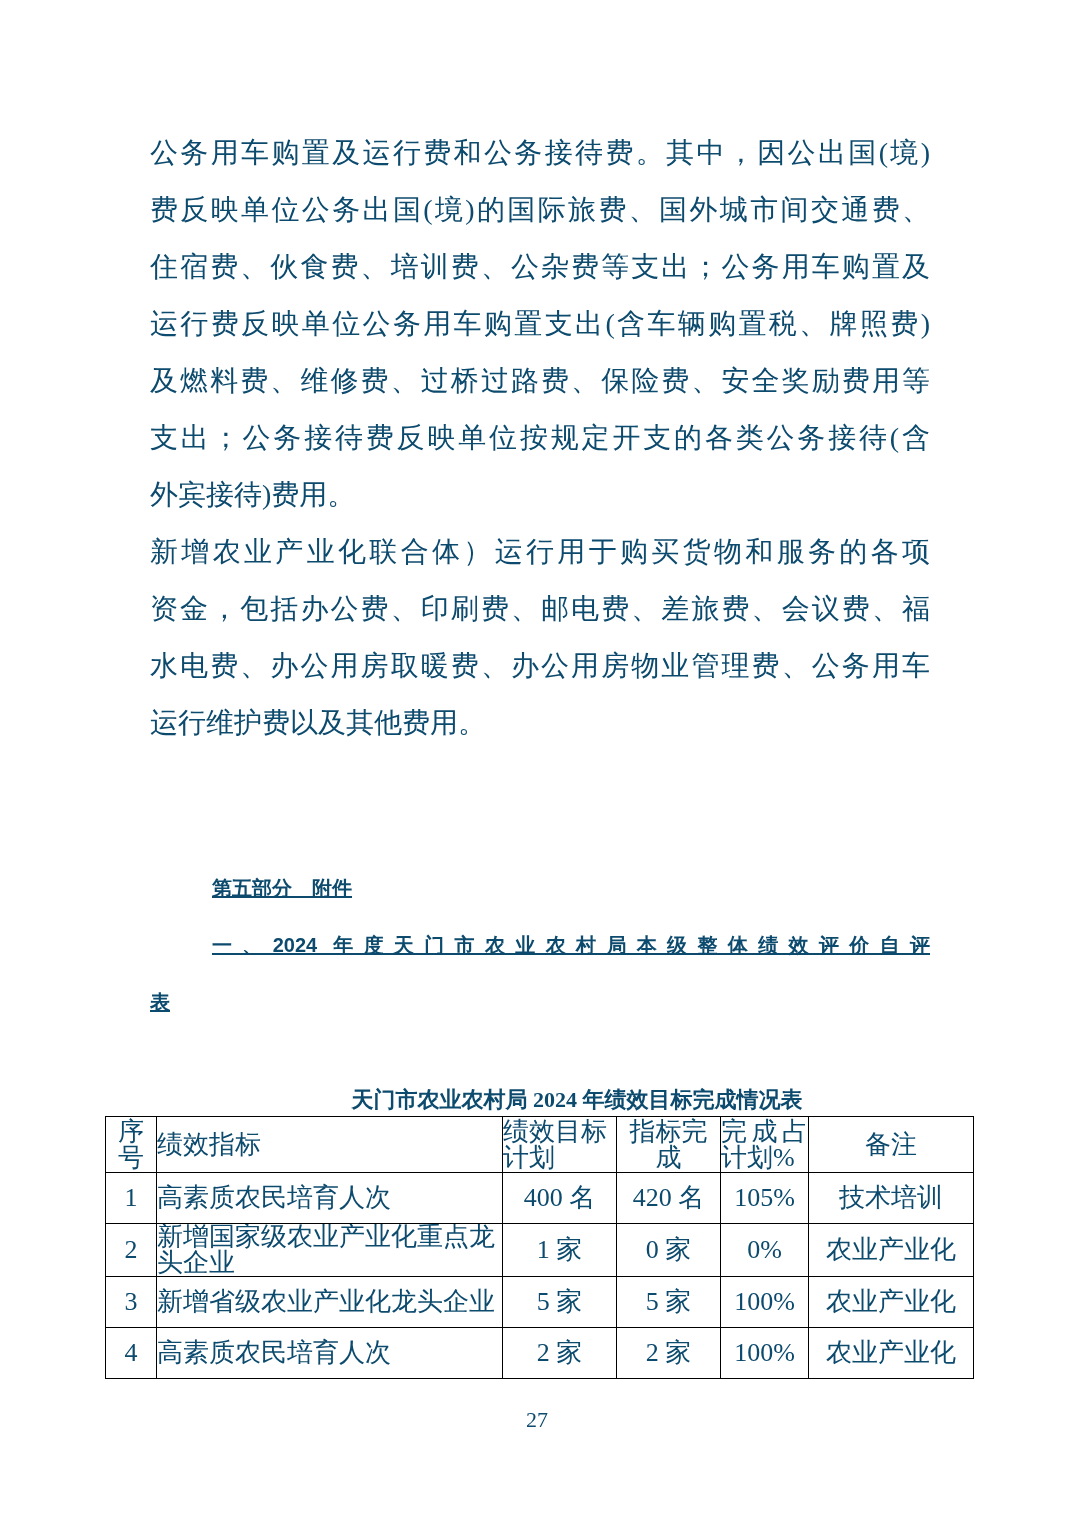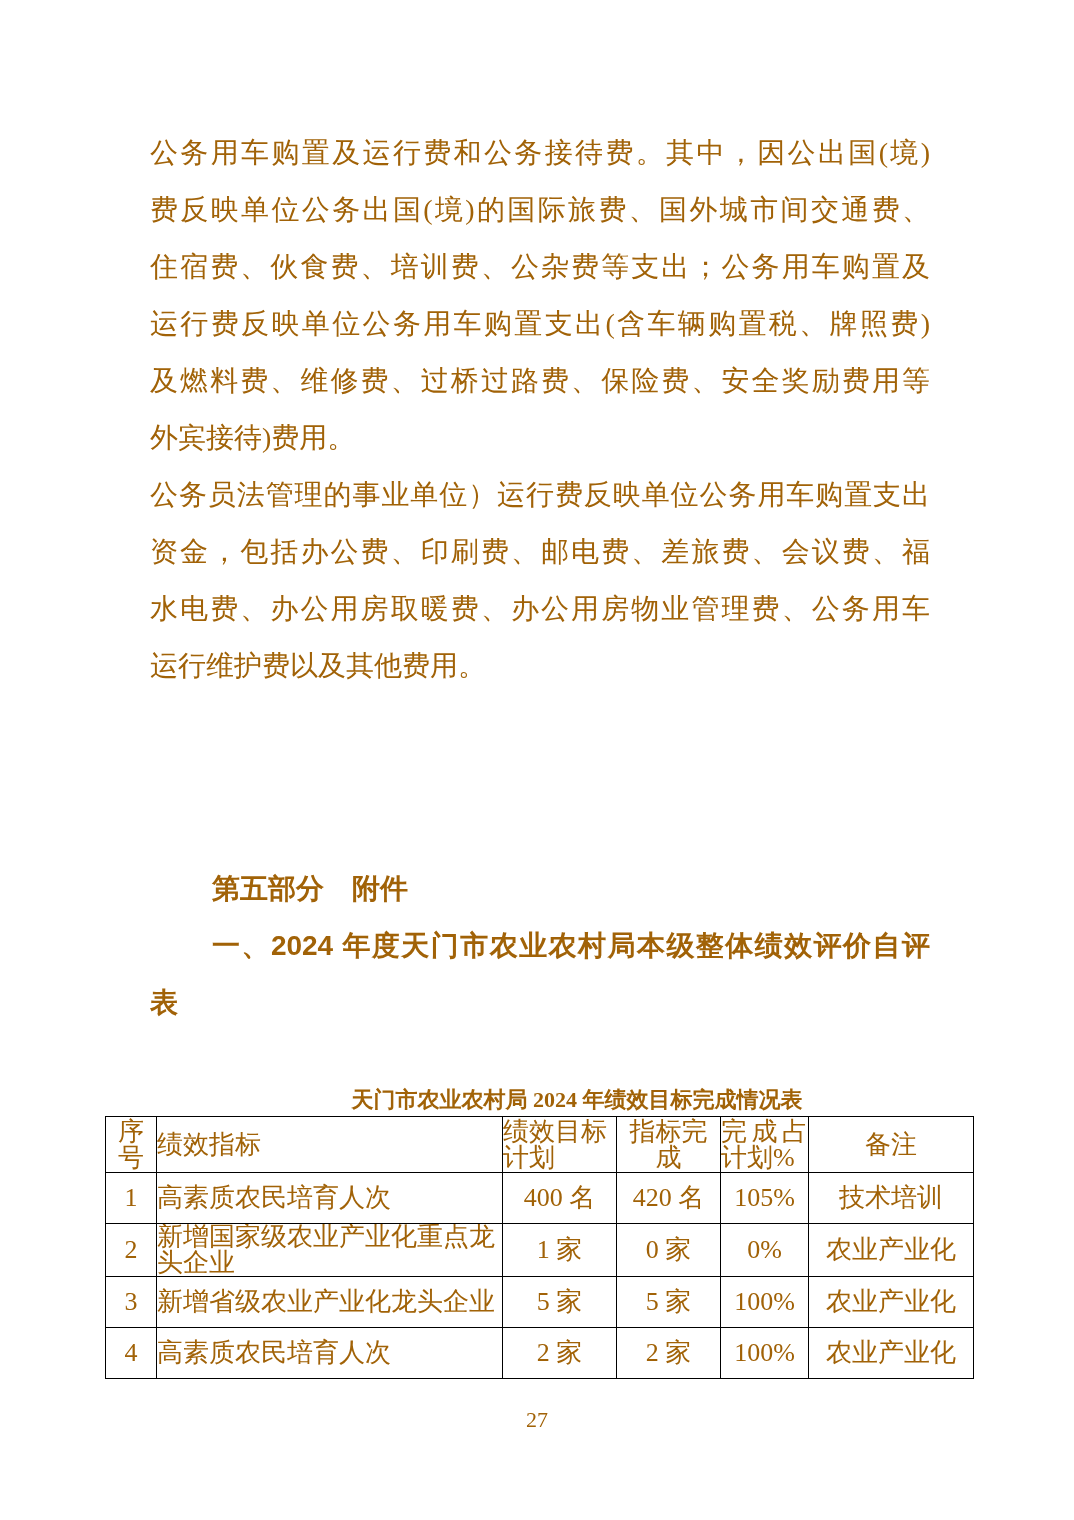--- a/index.html
+++ b/index.html
@@ -1,21 +1,21 @@
 <!DOCTYPE html>
 <html><head>
 <meta charset="utf-8">
 <style>
   html, body { margin: 0; padding: 0; background: #ffffff; }
   .page {
     position: relative;
     width: 1074px;
     height: 1520px;
     background: #ffffff;
-    color: #a16207;
+    color: #0c4a6e;
     font-family: "Liberation Serif", "DejaVu Serif", serif;
     overflow: hidden;
   }
 
   
   .body-text {
     position: absolute;
     left: 150px;
     top: 124px;
     width: 780px;
@@ -32,22 +32,23 @@
   .line.indent { padding-left: 56px; }
 
   
   .headings {
     position: absolute;
     left: 150px;
     top: 860px;
     width: 780px;
     font-family: "Liberation Sans", "DejaVu Sans", sans-serif;
     font-weight: bold;
-    font-size: 28px;
+    font-size: 20px;
     line-height: 57px;
+    text-decoration: underline;
   }
   .head-line { height: 57px; overflow: hidden; }
   .head-line.indent { padding-left: 62px; }
   .head-line.just { text-align: justify; text-align-last: justify; }
 
   
   .table-title {
     position: absolute;
     left: 0;
     top: 1086px;
@@ -105,22 +106,23 @@
 <body>
 
 <div class="page">
 
   <div class="body-text">
       <div class="line">公务用车购置及运行费和公务接待费。其中，因公出国(境)</div>
       <div class="line">费反映单位公务出国(境)的国际旅费、国外城市间交通费、</div>
       <div class="line">住宿费、伙食费、培训费、公杂费等支出；公务用车购置及</div>
       <div class="line">运行费反映单位公务用车购置支出(含车辆购置税、牌照费)</div>
       <div class="line">及燃料费、维修费、过桥过路费、保险费、安全奖励费用等</div>
+      <div class="line">支出；公务接待费反映单位按规定开支的各类公务接待(含</div>
       <div class="line last">外宾接待)费用。</div>
-      <div class="line">公务员法管理的事业单位）运行费反映单位公务用车购置支出</div>
+      <div class="line">新增农业产业化联合体）运行用于购买货物和服务的各项</div>
       <div class="line">资金，包括办公费、印刷费、邮电费、差旅费、会议费、福</div>
       <div class="line">水电费、办公用房取暖费、办公用房物业管理费、公务用车</div>
       <div class="line last">运行维护费以及其他费用。</div>
     </div>
 
   <div class="headings">
     <div class="head-line indent">第五部分　附件</div>
     <div class="head-line indent just">一、2024 年度天门市农业农村局本级整体绩效评价自评</div>
     <div class="head-line">表</div>
   </div>

